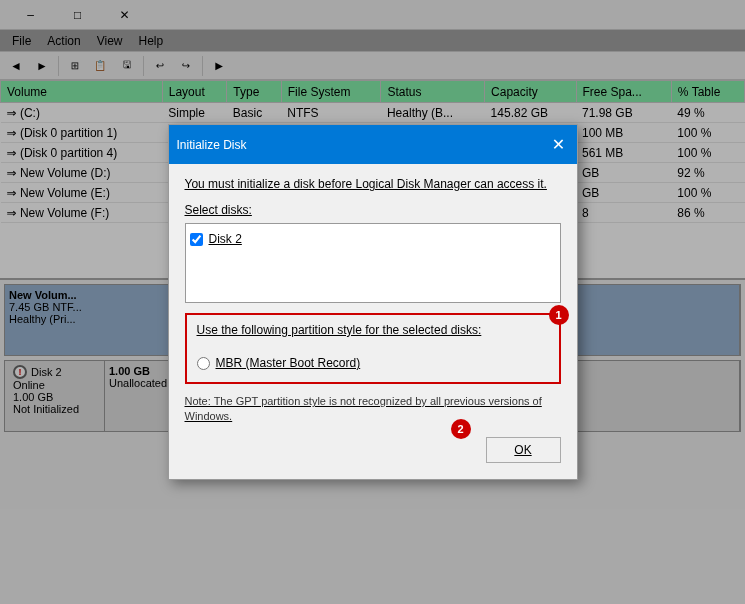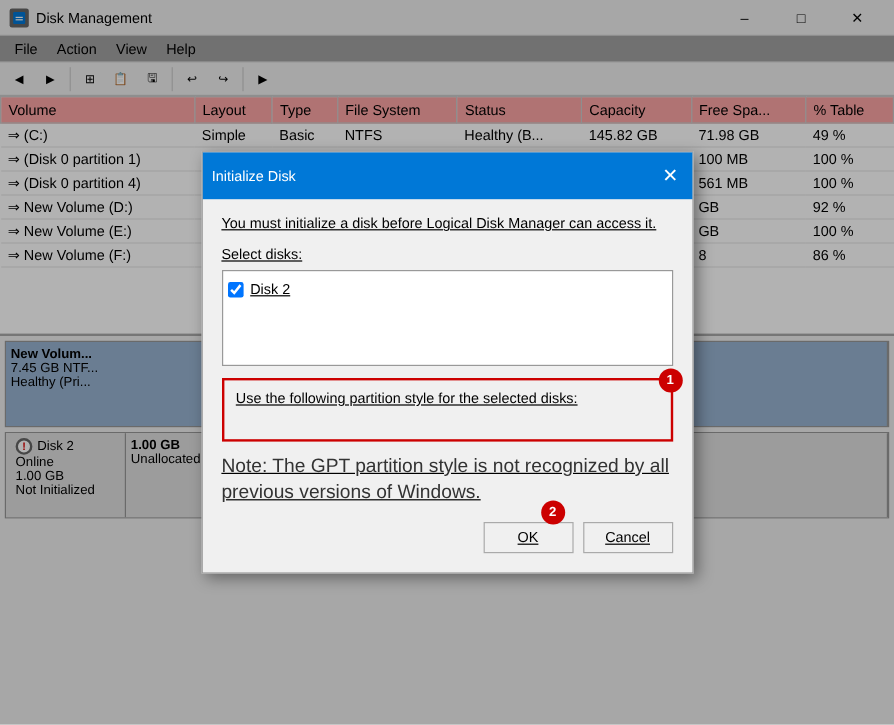--- a/index.html
+++ b/index.html
@@ -100,21 +100,21 @@
       border-bottom: 2px solid #aaa;
     }
 
     
     .disk-table {
       width: 100%;
       border-collapse: collapse;
       font-size: 12px;
     }
     .disk-table thead tr {
-      background: #fca5a5;
+      background: #86efac;
       height: 22px;
       padding-left: 15px;
     }
     .disk-table th {
       border: 1px solid #ccc;
       padding: 2px 6px;
       text-align: left;
       font-weight: normal;
       white-space: nowrap;
     }
@@ -264,21 +264,21 @@
       border-radius: 50%;
       background: #cc0000;
       color: #fff;
       font-size: 11px;
       font-weight: bold;
       display: flex; align-items: center; justify-content: center;
     }
     .badge-1 { top: -10px; right: -10px; }
 
     .note-text {
-      font-size: 16px;
+      font-size: 11px;
       color: #333;
       margin-bottom: 12px;
       line-height: 1.4;
     }
 
     .dialog-buttons {
       display: flex;
       justify-content: flex-end;
       gap: 8px;
       padding-bottom: 4px;
@@ -294,30 +294,20 @@
       padding: 0 16px;
     }
     .dialog-btn.primary {
       background: #f0f0f0;
     }
   </style>
 </head>
 <body>
 
 <div class="title-bar">
-  <div class="title-bar-left">
-    <div class="title-bar-icon">
-      <svg width="12" height="12" viewBox="0 0 12 12">
-          <rect x="1" y="1" width="10" height="10" rx="1" fill="#0078d7"></rect>
-          <rect x="3" y="5" width="6" height="1" fill="#fff"></rect>
-          <rect x="3" y="7" width="6" height="1" fill="#fff"></rect>
-        </svg>
-    </div>
-    <span class="title-bar-title">Disk Management</span>
-  </div>
   <div class="title-bar-controls">
     <button class="title-btn">–</button>
     <button class="title-btn">□</button>
     <button class="title-btn close">✕</button>
   </div>
 </div>
 
 <div class="menu-bar">
   <span class="menu-item">File</span>
   <span class="menu-item">Action</span>
@@ -466,25 +456,28 @@
       <div class="disk-list-box">
         <div class="disk-list-item">
           <input type="checkbox" checked="" id="disk2-check" style="">
           <label for="disk2-check">Disk 2</label>
         </div>
       </div>
 
       <div class="partition-section">
         <span class="badge badge-1">1</span>
         <div class="section-label">Use the following partition style for the selected disks:</div>
+        <div class="radio-option">
+          <input type="radio" name="partition" id="mbr" value="mbr" style="">
+          <label for="mbr">MBR (Master Boot Record)</label>
+        </div>
       </div>
 
       <p class="note-text">Note: The GPT partition style is not recognized by all previous versions of Windows.</p>
 
       <div class="dialog-buttons">
         <span class="badge" style="position:absolute;bottom:28px;right:90px;">2</span>
         <button class="dialog-btn primary">OK</button>
-        <button class="dialog-btn">Cancel</button>
       </div>
 
     </div>
   </div>
 </div>
 
 </body></html>

